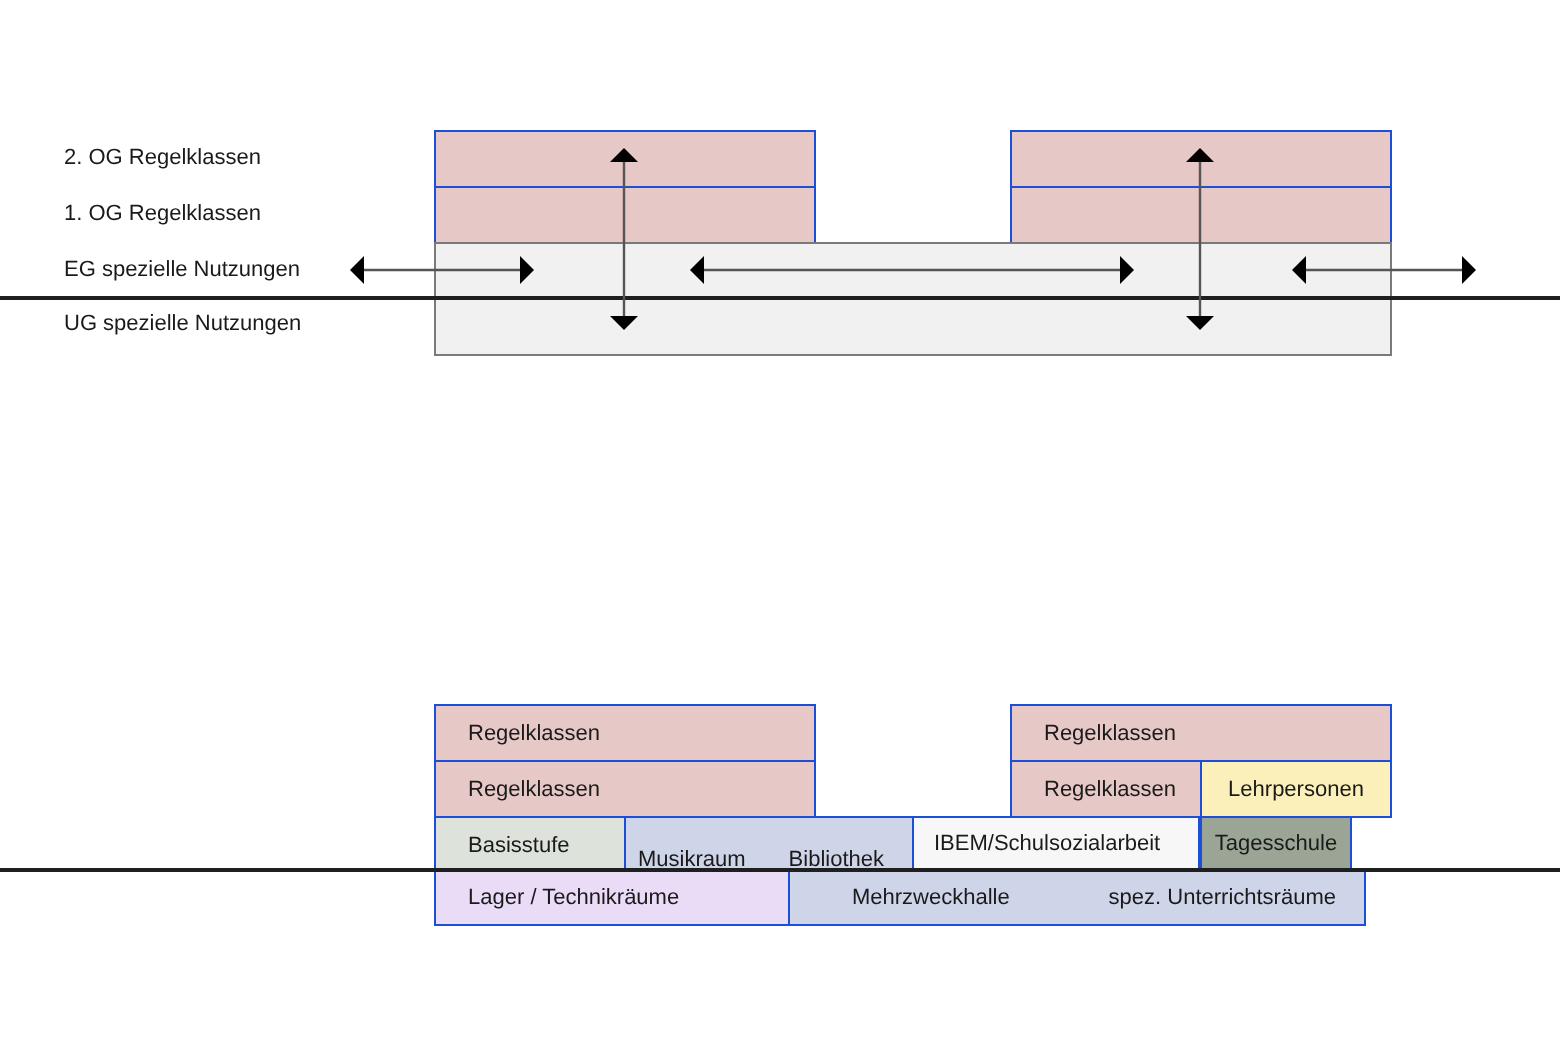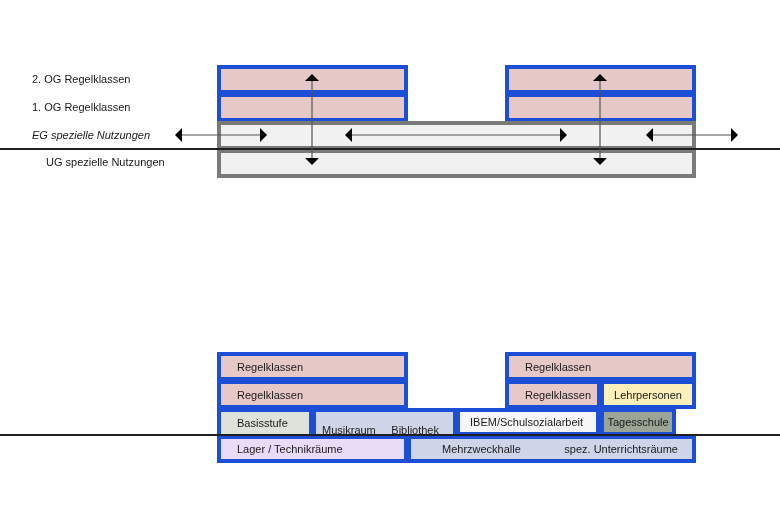--- a/index.html
+++ b/index.html
@@ -1,40 +1,40 @@
 <!DOCTYPE html>
 <html><head>
 <meta charset="utf-8">
 <style>
   html, body { margin:0; padding:0; background:#ffffff; }
   body { width:780px; height:520px; position:relative; overflow:hidden;
          font-family:"Liberation Sans", sans-serif; color:#1a1a1a; }
   .abs { position:absolute; box-sizing:border-box; }
   .label { font-size:11px; line-height:14px; white-space:nowrap; }
-  .cell { border:4px solid #1d4ed8; font-size:11px; white-space:nowrap;
+  .cell { border:1px solid #1d4ed8; font-size:11px; white-space:nowrap;
           display:flex; align-items:center; }
   .rose { background:#e6c8c6; }
   .lgrey { background:#f1f1f1; border-color:#7a7a7a; }
   .sage { background:#dde2db; }
   .blue { background:#cfd5e8; }
   .white { background:#f7f7f7; }
   .yellow { background:#fbf0b9; }
   .green { background:#9aa596; }
   .lilac { background:#eadbf7; }
   .ground { height:2px; background:#1f1f1f; left:0; width:780px; }
   svg.arrows { position:absolute; left:0; top:0; }
 </style>
 </head>
 <body>
 
 <div>
   <div class="abs label" style="left:32px;top:72px;">2. OG Regelklassen</div>
   <div class="abs label" style="left:32px;top:100px;">1. OG Regelklassen</div>
-  <div class="abs label" style="left:32px;top:128px;font-style:italic;">EG spezielle Nutzungen</div>
-  <div class="abs label" style="left:32px;top:155px;margin-left:14px;">UG spezielle Nutzungen</div>
+  <div class="abs label" style="left:32px;top:128px;">EG spezielle Nutzungen</div>
+  <div class="abs label" style="left:32px;top:155px;">UG spezielle Nutzungen</div>
 
   <div class="abs cell rose" style="left:217px;top:65px;width:191px;height:29px;"></div>
   <div class="abs cell rose" style="left:217px;top:93px;width:191px;height:29px;"></div>
   <div class="abs cell rose" style="left:505px;top:65px;width:191px;height:29px;"></div>
   <div class="abs cell rose" style="left:505px;top:93px;width:191px;height:29px;"></div>
 
   <div class="abs cell lgrey" style="left:217px;top:121px;width:479px;height:29px;"></div>
   <div class="abs cell lgrey" style="left:217px;top:149px;width:479px;height:29px;"></div>
 
   <div class="abs ground" style="top:148px;"></div>
@@ -104,19 +104,19 @@
   <div class="abs cell white" style="left:456px;top:408px;width:144px;height:28px;padding-left:10px;">
     <span>IBEM/Schulsozialarbeit</span>
   </div>
   <div class="abs cell green" style="left:600px;top:408px;width:76px;height:28px;justify-content:center;">
     <span>Tagesschule</span>
   </div>
 
   <div class="abs cell lilac" style="left:217px;top:435px;width:191px;height:28px;padding-left:16px;">
     <span>Lager / Technikräume</span>
   </div>
-  <div class="abs cell blue" style="left:407px;top:435px;width:289px;height:28px;padding-left:31px;padding-right:14px;justify-content:space-between;">
+  <div class="abs cell blue" style="left:394px;top:435px;width:289px;height:28px;padding-left:31px;padding-right:14px;justify-content:space-between;">
     <span>Mehrzweckhalle</span>
     <span>spez. Unterrichtsräume</span>
   </div>
 
   <div class="abs ground" style="top:434px;"></div>
 </div>
 
 </body></html>

